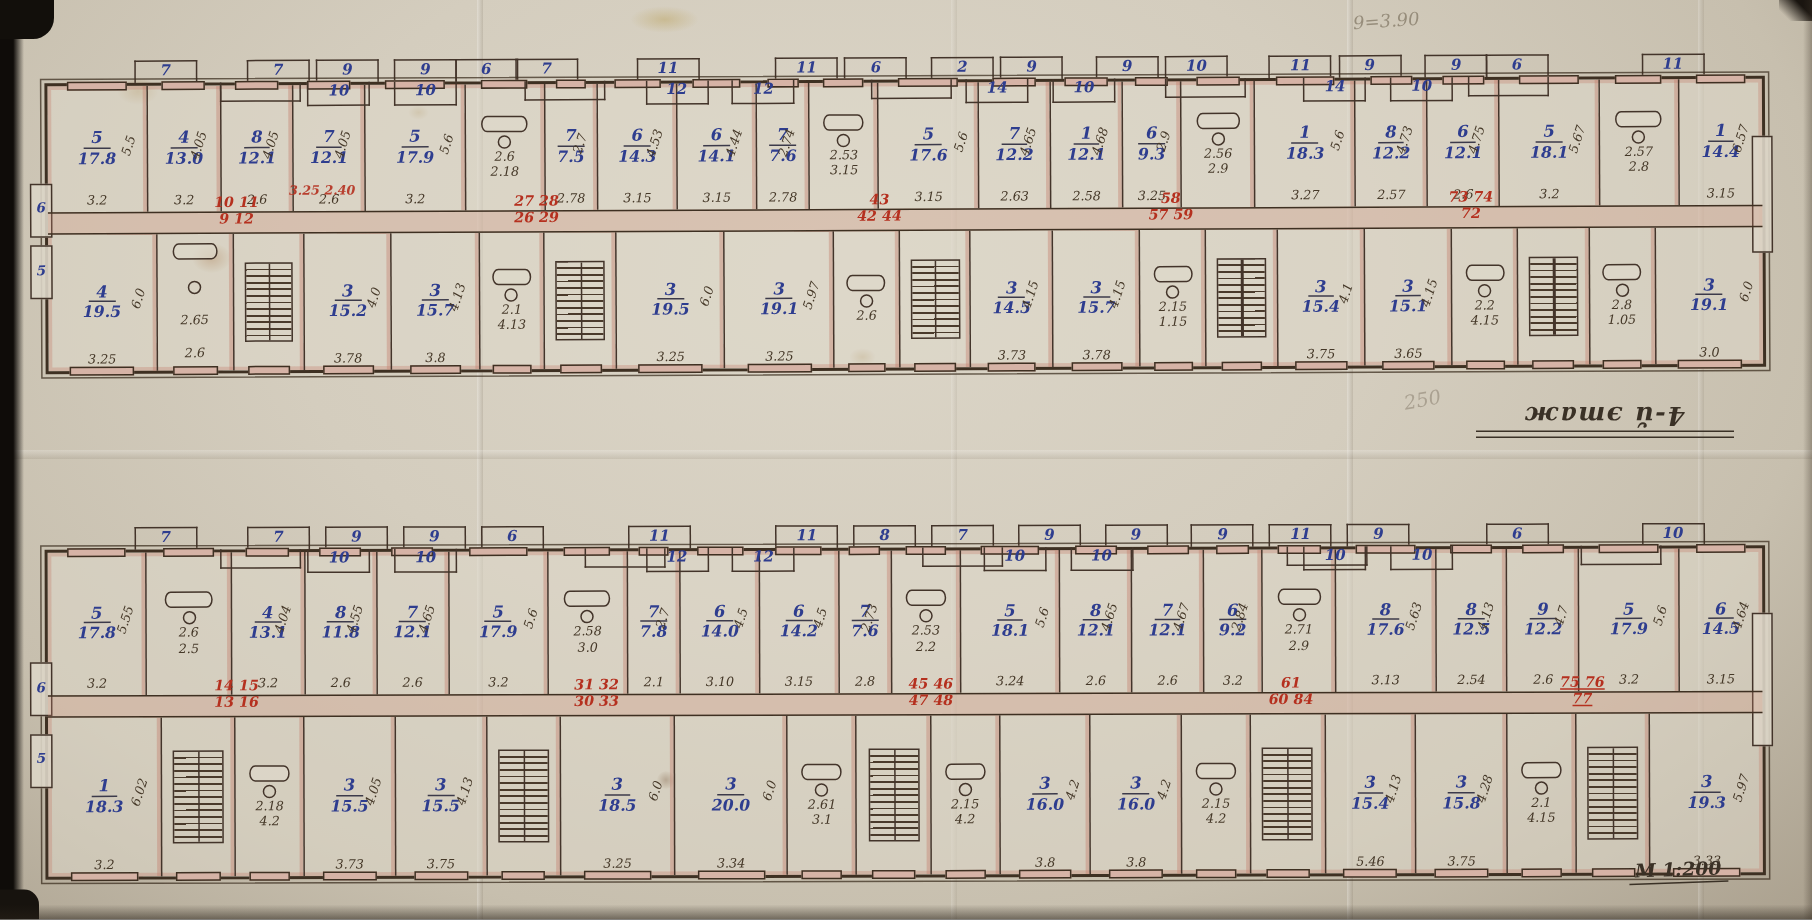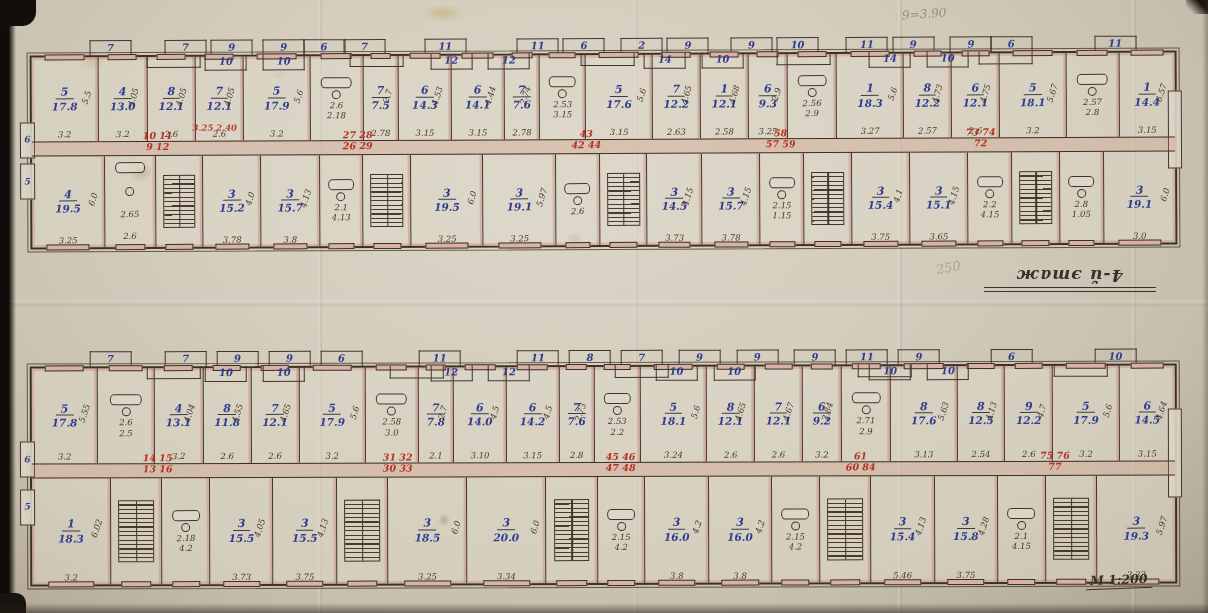--- a/index.html
+++ b/index.html
@@ -749,21 +749,21 @@
             <div class="rl">30 33</div>
           </div>
           <div class="redmark" style="left: 51.5%;">
             <div class="rl">45 46</div>
             <div class="rl">47 48</div>
           </div>
           <div class="redmark" style="left: 72.5%;">
             <div class="rl">61</div>
             <div class="rl">60 84</div>
           </div>
-          <div class="redmark" style="left: 89.5%;">
+          <div class="redmark" style="left: 89.5%; text-decoration: underline;">
             <div class="rl">75 76</div>
             <div class="rl">77</div>
           </div>
         </div>
         <div class="rrow bot">
           <div class="cell r" style="flex-grow: 10;">
             <div class="win wb"></div>
             <div class="no">1</div>
             <div class="area">18.3</div>
             <div class="dim d1">3.2</div>
@@ -804,20 +804,27 @@
             <div class="area">18.5</div>
             <div class="dim d1">3.25</div>
             <div class="dim d2">6.0</div>
           </div>
           <div class="cell r" style="flex-grow: 10;">
             <div class="win wb"></div>
             <div class="no">3</div>
             <div class="area">20.0</div>
             <div class="dim d1">3.34</div>
             <div class="dim d2">6.0</div>
+          </div>
+          <div class="cell s" style="flex-grow: 6;">
+            <div class="win wb"></div>
+            <div class="tub"></div>
+            <div class="sink"></div>
+            <div class="sml">2.61</div>
+            <div class="sml">3.1</div>
           </div>
           <div class="cell st" style="flex-grow: 6.5;">
             <div class="win wb"></div>
             <div class="flight"></div>
           </div>
           <div class="cell s" style="flex-grow: 6;">
             <div class="win wb"></div>
             <div class="tub"></div>
             <div class="sink"></div>
             <div class="sml">2.15</div>

